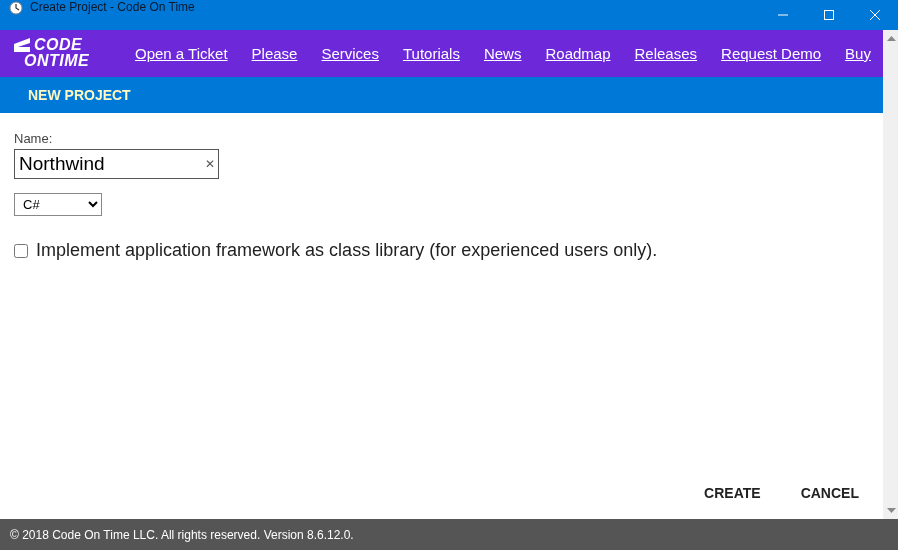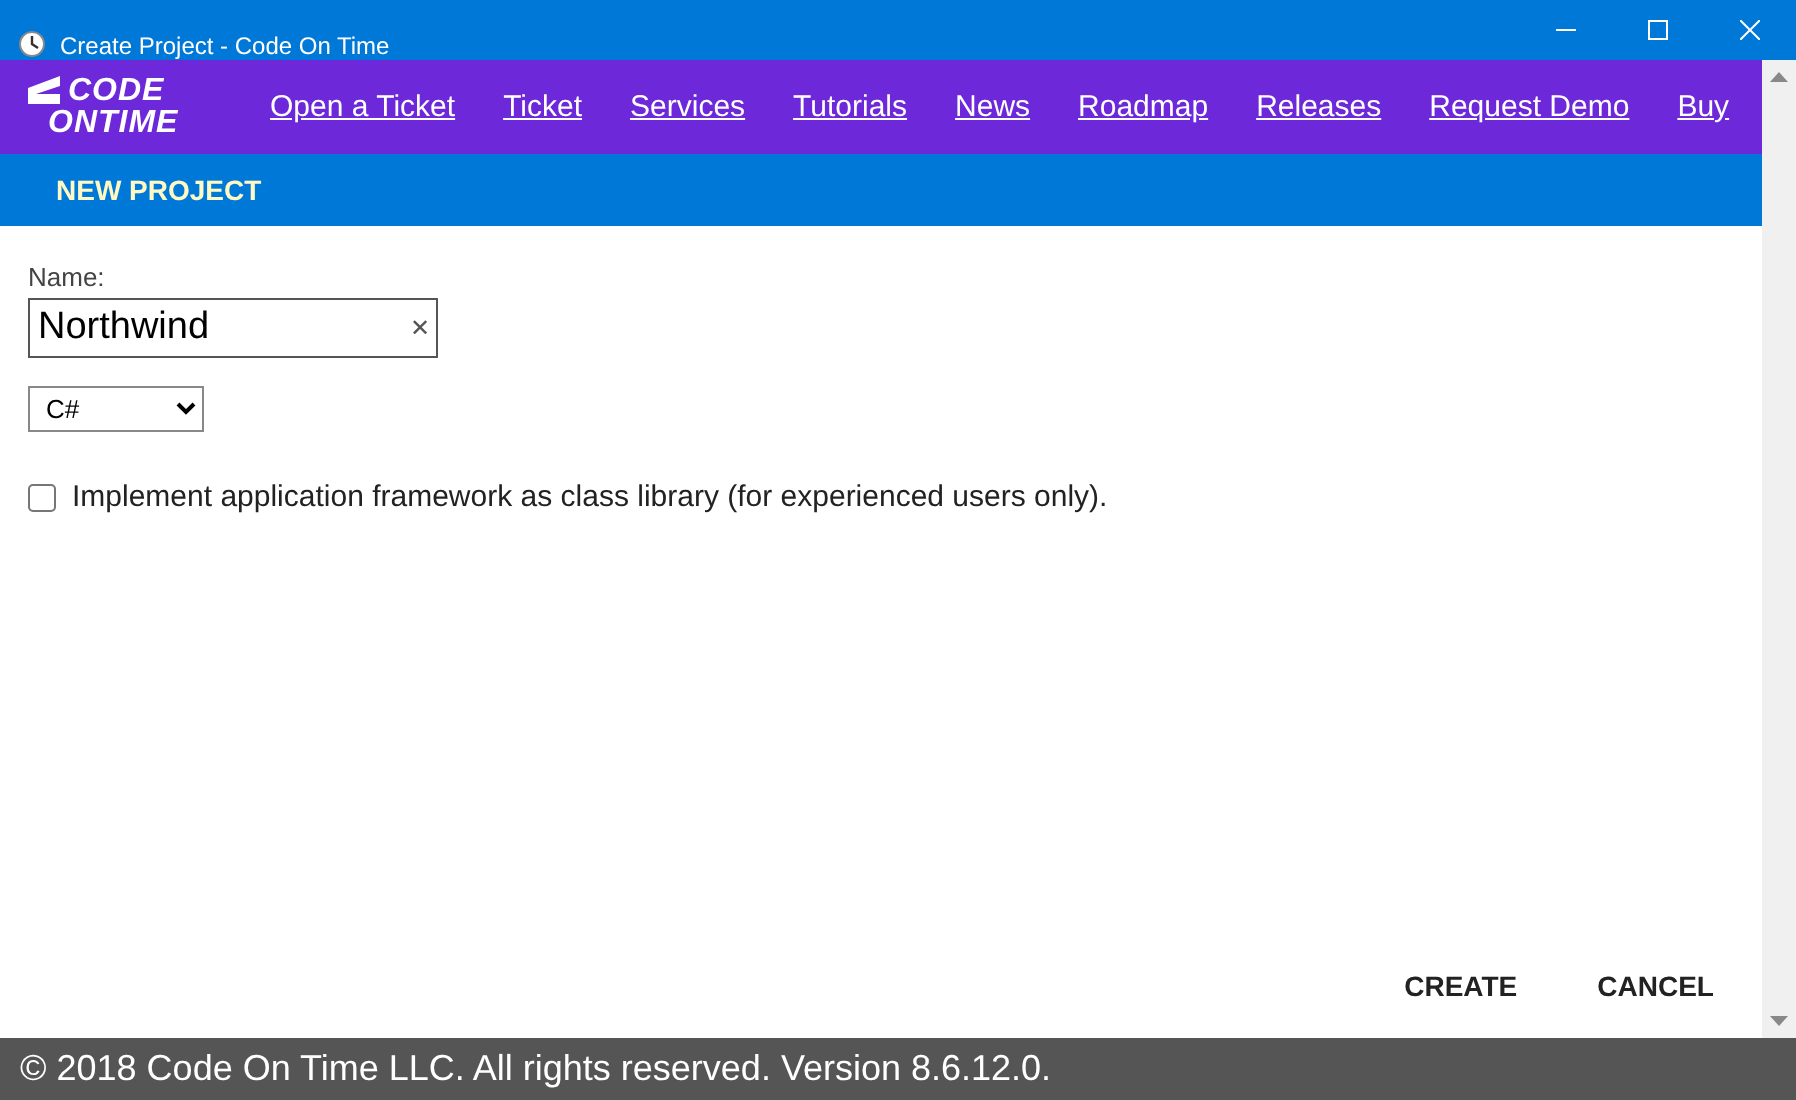--- a/index.html
+++ b/index.html
@@ -1,18 +1,18 @@
 <!DOCTYPE html>
 <html><head>
   <meta charset="utf-8">
   <style>
     * { margin: 0; padding: 0; box-sizing: border-box; }
     body { font-family: "Segoe UI", Tahoma, sans-serif; font-size: 13px; background: #fff; width: 898px; height: 550px; overflow: hidden; position: relative; }
     
-    .titlebar { height: 30px; background: #0078d7; color: #ffffff; display: flex; align-items: flex-end; padding-left: 8px; }
+    .titlebar { height: 30px; background: #0078d7; color: #0f172a; display: flex; align-items: flex-start; padding-left: 8px; }
     .titlebar .app-icon { width: 16px; height: 16px; margin-right: 6px; display: inline-flex; align-items: center; justify-content: center; }
     .titlebar .title { font-size: 12px; flex: 1; }
     .titlebar .win-controls { display: flex; height: 100%; }
     .titlebar .win-btn { width: 46px; display: flex; align-items: center; justify-content: center; }
     .titlebar .win-btn svg { stroke: #fff; }
     
     .content-wrap { display: flex; height: 489px; }
     .content { flex: 1; display: flex; flex-direction: column; }
     .scrollbar { width: 17px; background: #f0f0f0; position: relative; }
     .scrollbar .sb-arrow { position: absolute; left: 0; width: 17px; height: 17px; display: flex; align-items: center; justify-content: center; }
@@ -30,26 +30,26 @@
     
     .form-area { padding: 18px 14px; flex: 1; }
     .field { margin-bottom: 14px; }
     .field label { display: block; color: #444; font-size: 13px; margin-bottom: 3px; }
     .name-input-wrap { position: relative; width: 205px; }
     .name-input { width: 100%; border: 1px solid #555; padding: 3px 22px 3px 4px; font-size: 19px; font-family: inherit; }
     .clear-x { position: absolute; right: 4px; top: 50%; transform: translateY(-50%); font-size: 12px; color: #555; cursor: pointer; }
     .lang-select { width: 88px; border: 1px solid #888; padding: 2px 4px; font-size: 13px; font-family: inherit; background: #fff; }
     .checkbox-row { display: flex; align-items: center; gap: 8px; margin-top: 24px; }
     .checkbox-row input { width: 14px; height: 14px; }
-    .checkbox-row label { font-size: 15px; color: #222; }
+    .checkbox-row label { font-size: 18px; color: #222; }
     
     .action-bar { padding: 14px 24px 18px; display: flex; justify-content: flex-end; gap: 40px; }
     .action-btn { background: none; border: none; font-weight: bold; font-size: 14px; color: #222; cursor: pointer; font-family: inherit; }
     
-    .statusbar { height: 31px; background: #555; color: #fff; font-size: 18px; display: flex; align-items: center; padding: 0 10px; position: absolute; bottom: 0; left: 0; right: 0; }
+    .statusbar { height: 31px; background: #555; color: #fff; font-size: 12px; display: flex; align-items: center; padding: 0 10px; position: absolute; bottom: 0; left: 0; right: 0; }
   </style>
 </head>
 <body>
 
 <div class="titlebar">
   <span class="app-icon">
     <svg width="14" height="14" viewBox="0 0 14 14">
         <circle cx="7" cy="7" r="6" fill="#fff" stroke="#888" stroke-width="1"></circle>
         <path d="M7 3 L7 7 L10 9" stroke="#333" stroke-width="1.2" fill="none"></path>
       </svg>
@@ -79,21 +79,21 @@
   <div class="content">
     <div class="topnav">
       <div class="logo">
         <svg width="95" height="36" viewBox="0 0 95 36">
           <path d="M2 10 L18 4 L18 9 L6 13 L18 13 L18 18 L2 18 Z" fill="#fff"></path>
           <text x="22" y="16" font-family="Arial Black, sans-serif" font-weight="900" font-style="italic" font-size="16" fill="#fff">CODE</text>
           <text x="12" y="32" font-family="Arial Black, sans-serif" font-weight="900" font-style="italic" font-size="16" fill="#fff">ONTIME</text>
         </svg>
       </div>
       <span class="nav-item">Open a Ticket</span>
-      <span class="nav-item">Ticket</span>
+      <span class="nav-item">Please</span>
       <span class="nav-item">Services</span>
       <span class="nav-item">Tutorials</span>
       <span class="nav-item">News</span>
       <span class="nav-item">Roadmap</span>
       <span class="nav-item">Releases</span>
       <span class="nav-item">Request Demo</span>
       <span class="nav-item">Buy</span>
     </div>
 
 

